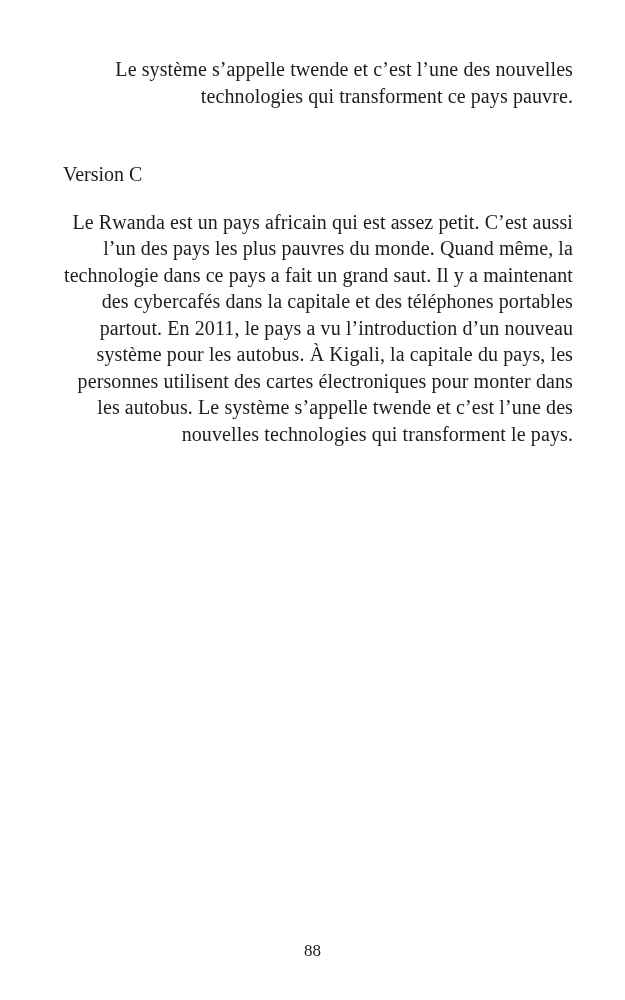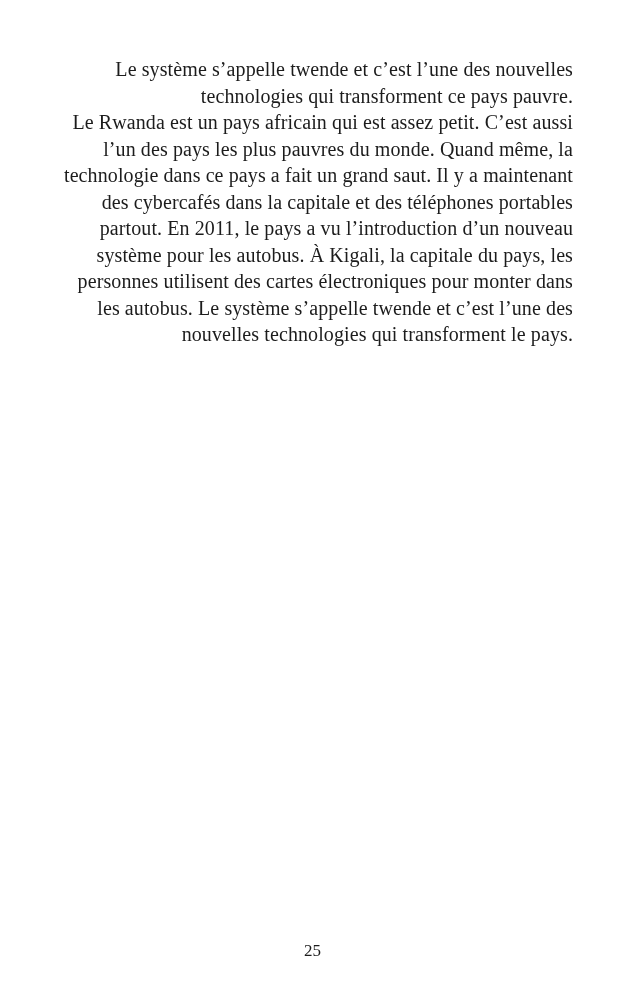--- a/index.html
+++ b/index.html
@@ -35,20 +35,21 @@
   }
 
   .section-heading {
     font-size: 20px;
     line-height: 26.5px;
     font-weight: normal;
     margin-top: 52px;
   }
 
   .para-main {
+    margin-top: 21px;
   }
 
   .page-footer {
     position: absolute;
     top: 941px;
     left: 0;
     width: 625px;
     text-align: center;
   }
 
@@ -59,22 +60,23 @@
 </style>
 </head>
 <body>
 
 <div class="page">
 
   <div class="content">
 
     <p class="para">Le système s’appelle twende et c’est l’une des nouvelles technologies qui transforment ce pays pauvre.</p>
 
+    <p class="section-heading">Version C</p>
 
     <p class="para para-main">Le Rwanda est un pays africain qui est assez petit. C’est aussi l’un des pays les plus pauvres du monde. Quand même, la technologie dans ce pays a fait un grand saut. Il y a maintenant des cybercafés dans la capitale et des téléphones portables partout. En 2011, le pays a vu l’introduction d’un nouveau système pour les autobus. À Kigali, la capitale du pays, les personnes utilisent des cartes électroniques pour monter dans les autobus. Le système s’appelle twende et c’est l’une des nouvelles technologies qui transforment le pays.</p>
 
   </div>
 
   <div class="page-footer">
-    <span class="page-number">25</span>
+    <span class="page-number">88</span>
   </div>
 
 </div>
 
 </body></html>

